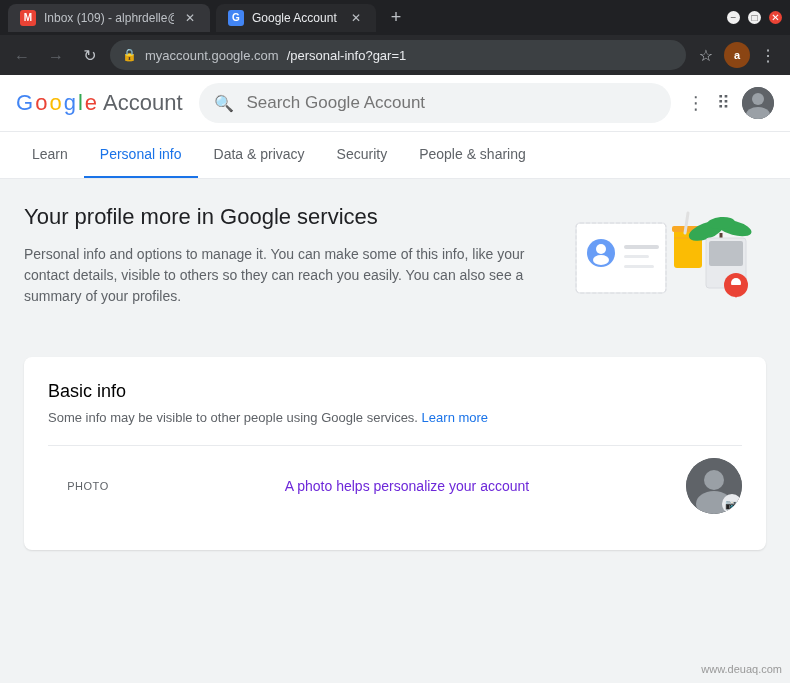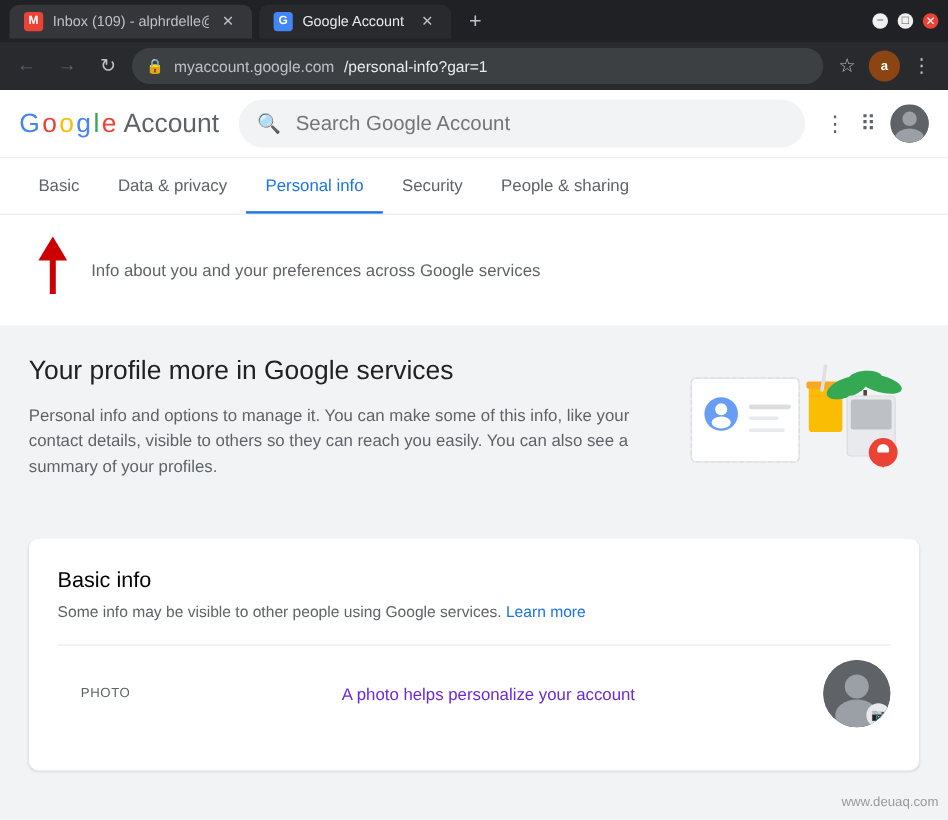--- a/index.html
+++ b/index.html
@@ -392,43 +392,29 @@
         <svg width="32" height="32" viewBox="0 0 32 32">
           <circle cx="16" cy="16" r="16" fill="#5f6368"></circle>
           <circle cx="16" cy="12" r="6" fill="#9aa0a6"></circle>
           <ellipse cx="16" cy="28" rx="12" ry="8" fill="#9aa0a6"></ellipse>
         </svg>
       </div>
     </div>
   </div>
 
   <div class="nav-tabs">
-    <div class="nav-tab">Basic</div>
+    <div class="nav-tab">Learn</div>
+    <div class="nav-tab active">Personal info</div>
     <div class="nav-tab">Data &amp; privacy</div>
-    <div class="nav-tab active">Personal info</div>
     <div class="nav-tab">Security</div>
     <div class="nav-tab">People &amp; sharing</div>
   </div>
 
   <div class="main-content">
 
-    <div class="page-title-section" style="background:white; padding:16px 24px;">
-
-      <div style="display:flex; align-items:center; gap:12px;">
-        <div style="display:flex; flex-direction:column; align-items:center;">
-          <svg width="40" height="60" viewBox="0 0 40 60">
-
-            <line x1="20" y1="10" x2="20" y2="50" stroke="#cc0000" stroke-width="5"></line>
-
-            <polygon points="20,2 8,22 32,22" fill="#cc0000"></polygon>
-          </svg>
-        </div>
-        <p style="font-size:14px; color:#5f6368;">Info about you and your preferences across Google services</p>
-      </div>
-    </div>
 
     <div class="content-area">
 
       <div class="profile-intro">
         <div class="profile-text">
           <h2 class="profile-title">Your profile more in Google services</h2>
           <p class="profile-desc">Personal info and options to manage it. You can make some of this info, like your contact details, visible to others so they can reach you easily. You can also see a summary of your profiles.</p>
         </div>
 
         <div class="profile-illustration">

